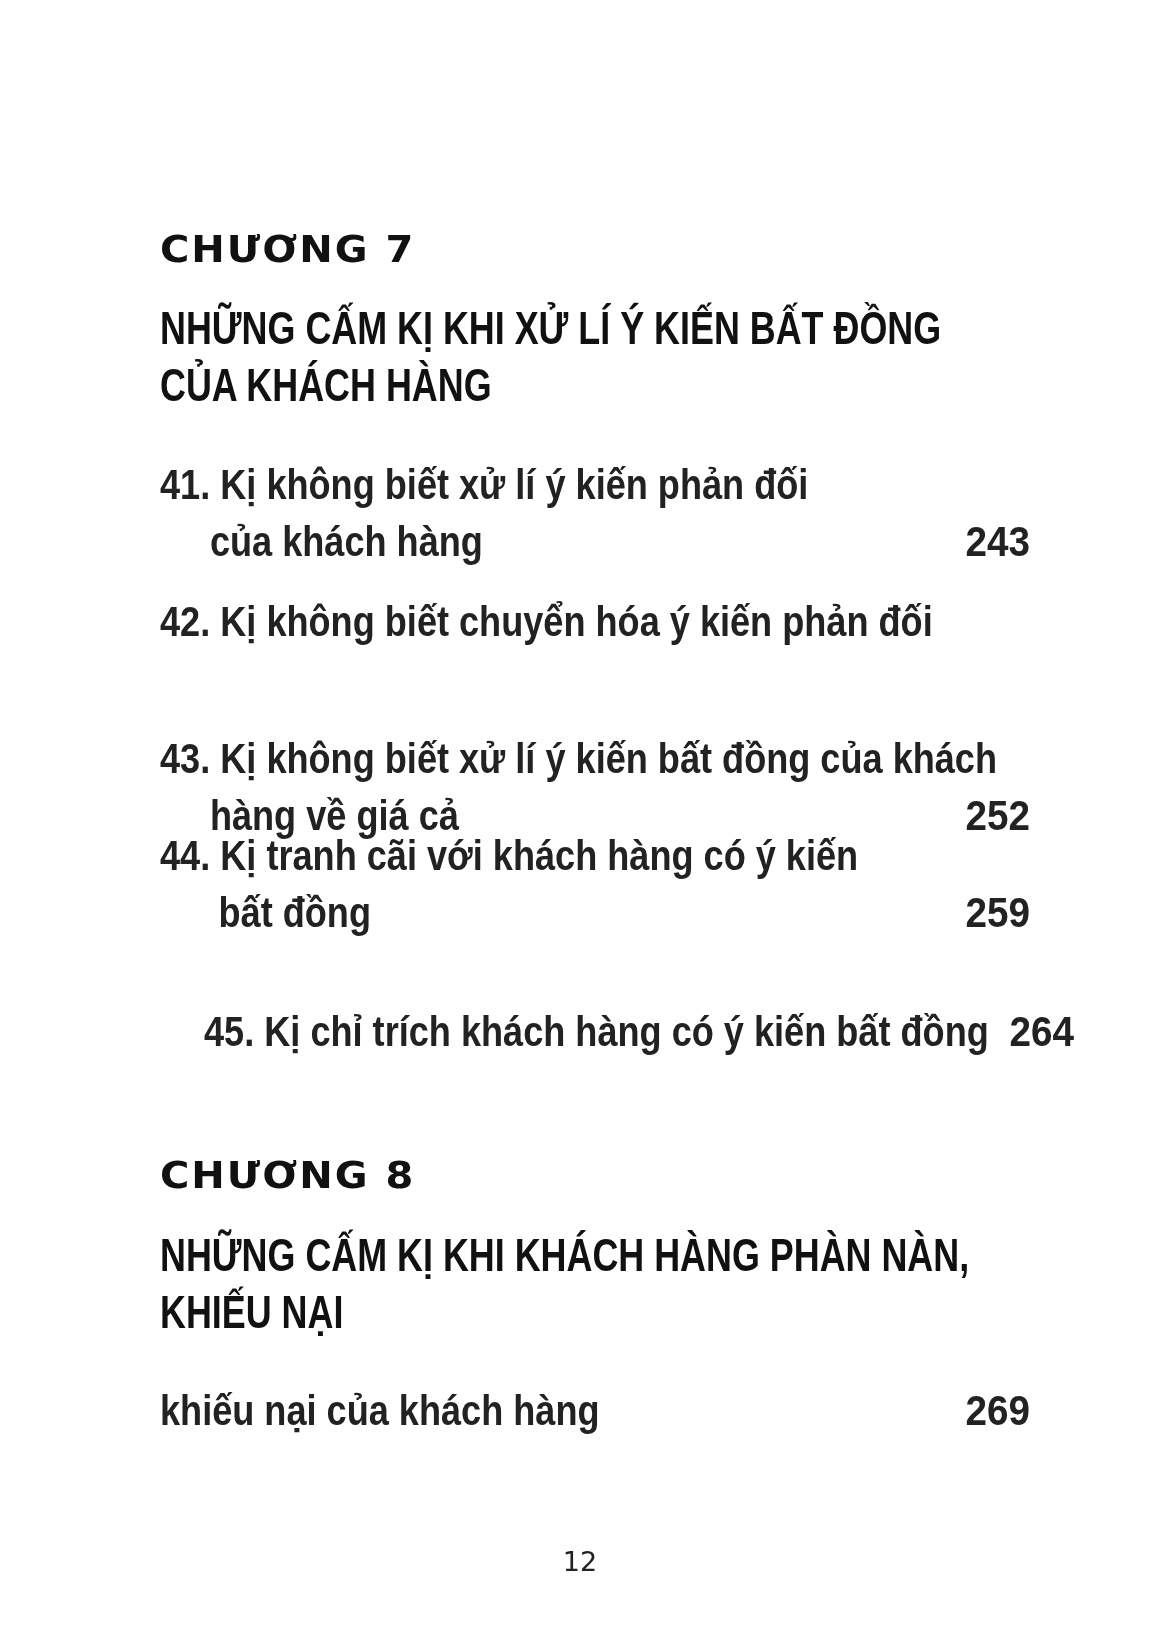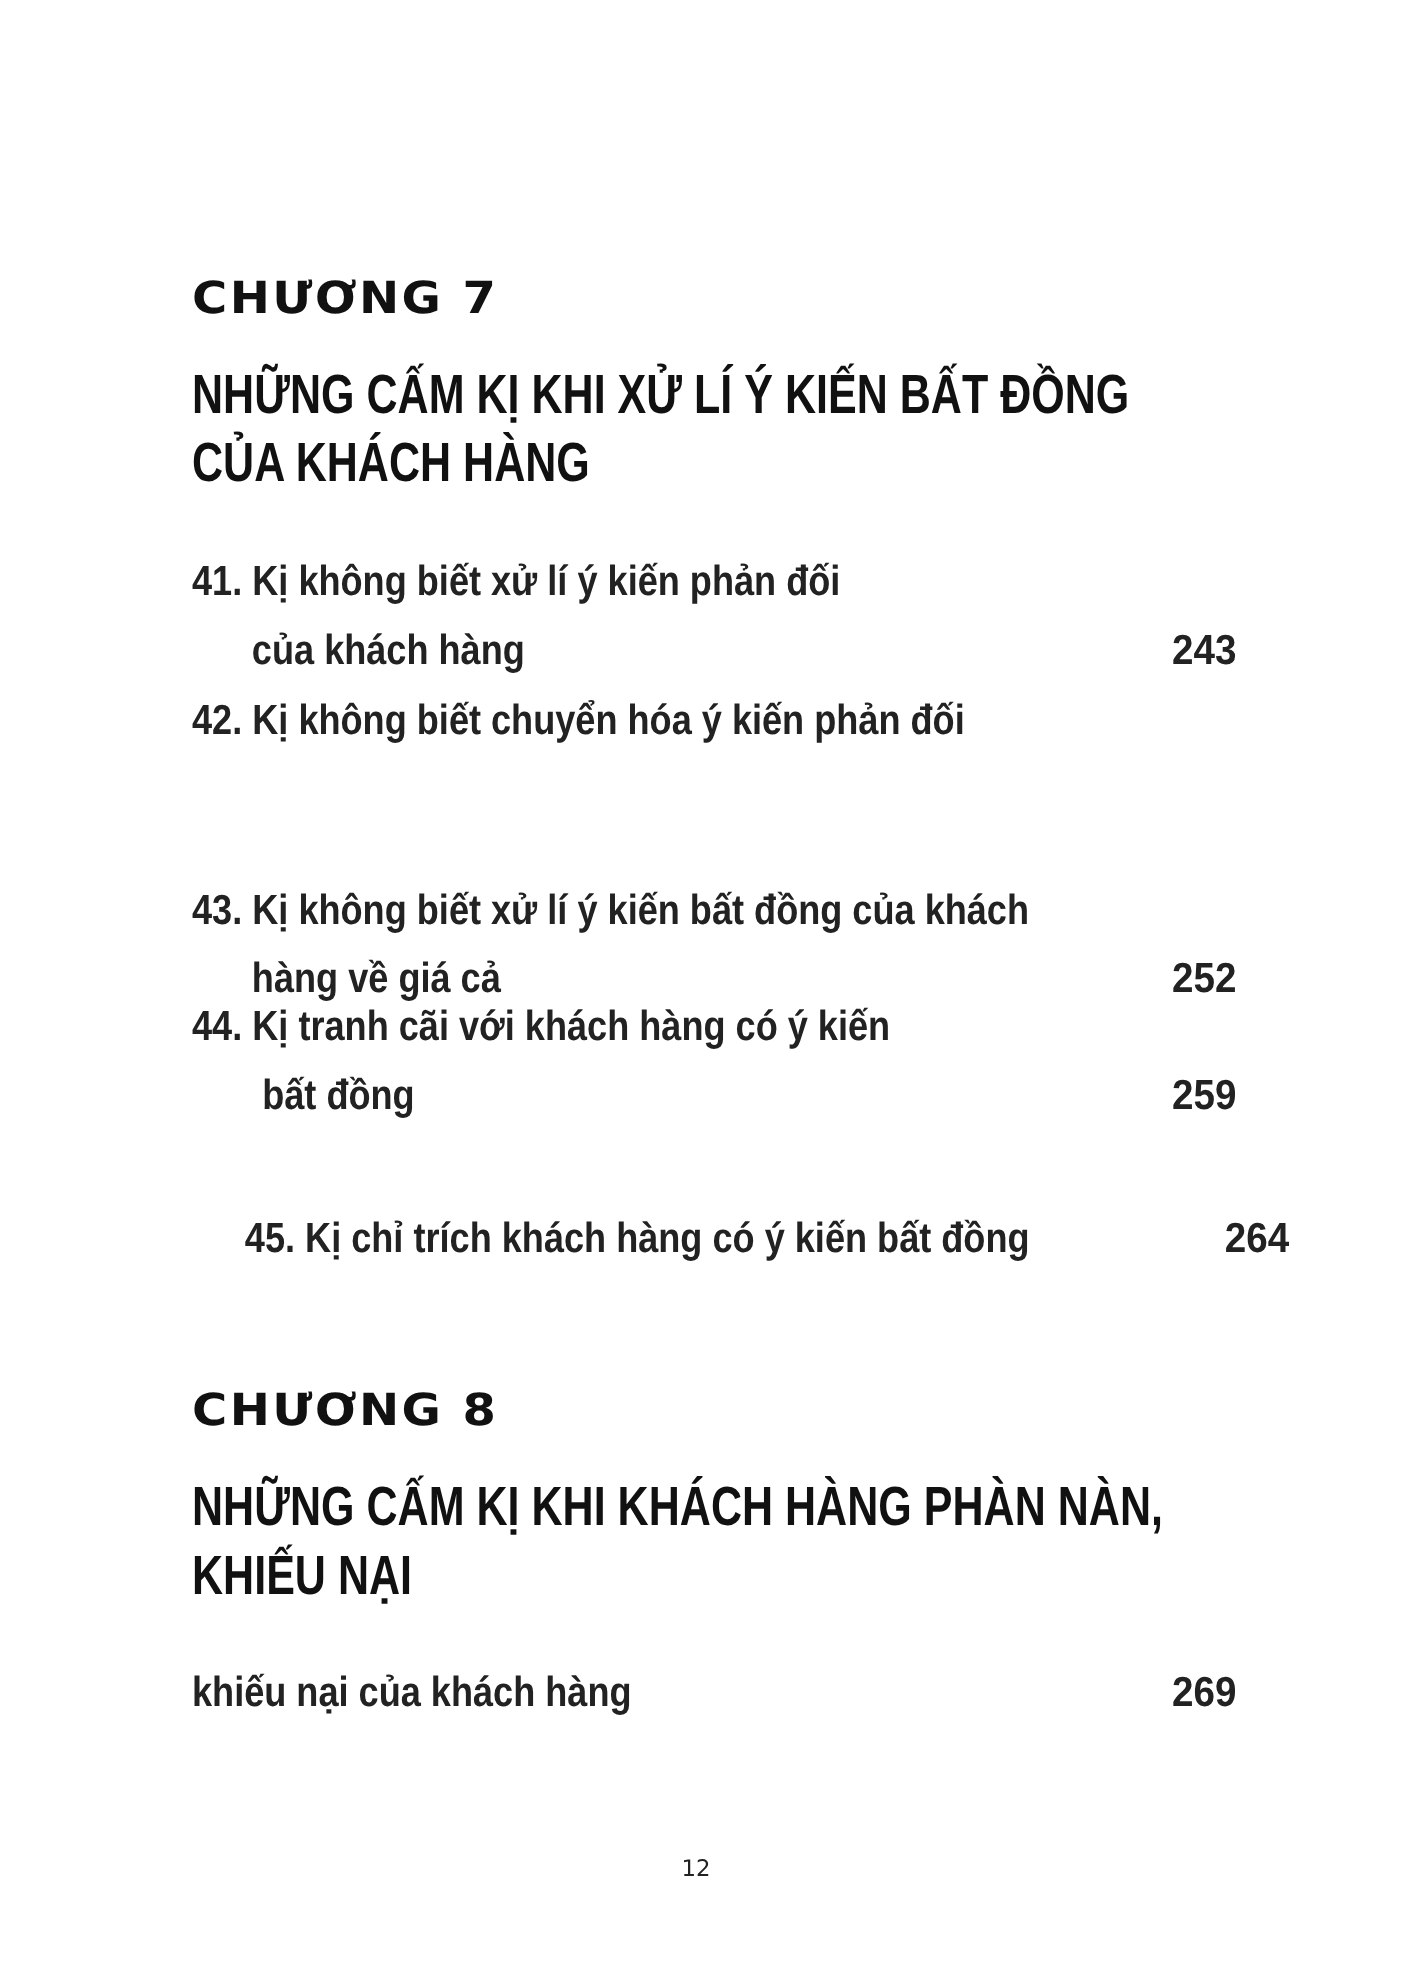--- a/index.html
+++ b/index.html
@@ -46,21 +46,21 @@
       transform-origin: left top;
       letter-spacing: 0px;
     }
     .chapter-title span { display: block; white-space: nowrap; }
     .toc-item {
       position: absolute;
       left: 160px;
       width: 870px;
       font-family: "Liberation Sans", sans-serif;
       font-weight: bold;
-      font-size: 35px;
+      font-size: 42px;
       line-height: 57px;
       color: #222222;
     }
     .toc-line {
       position: relative;
       white-space: nowrap;
       height: 57px;
     }
     .toc-text {
       display: inline-block;
@@ -76,41 +76,41 @@
       transform: scaleX(0.92);
       transform-origin: right center;
     }
     .folio {
       position: absolute;
       left: 0;
       width: 1160px;
       top: 1546px;
       text-align: center;
       font-family: "DejaVu Sans", sans-serif;
-      font-size: 19px;
+      font-size: 27px;
       color: #222222;
     }
   </style>
 </head>
 <body>
 
 <div class="page">
 
   <div class="chapter-label" style="top:228px;">CHƯƠNG 7</div>
   <div class="chapter-title" style="top:300px;">
     <span>NHỮNG CẤM KỊ KHI XỬ LÍ Ý KIẾN BẤT ĐỒNG</span>
     <span>CỦA KHÁCH HÀNG</span>
   </div>
 
   <div class="toc-item" style="top:456px;">
     <div class="toc-line"><span class="toc-text">41. Kị không biết xử lí ý kiến phản đối</span></div>
     <div class="toc-line"><span class="toc-text indent">của khách hàng</span><span class="toc-page">243</span></div>
   </div>
 
-  <div class="toc-item" style="top:572px;">
+  <div class="toc-item" style="top:593px;">
     <div class="toc-line"><span class="toc-text">42. Kị không biết chuyển hóa ý kiến phản đối</span></div>
   </div>
 
   <div class="toc-item" style="top:730px;">
     <div class="toc-line"><span class="toc-text">43. Kị không biết xử lí ý kiến bất đồng của khách</span></div>
     <div class="toc-line"><span class="toc-text indent">hàng về giá cả</span><span class="toc-page">252</span></div>
   </div>
 
   <div class="toc-item" style="top:827px;">
     <div class="toc-line"><span class="toc-text">44. Kị tranh cãi với khách hàng có ý kiến</span></div>

